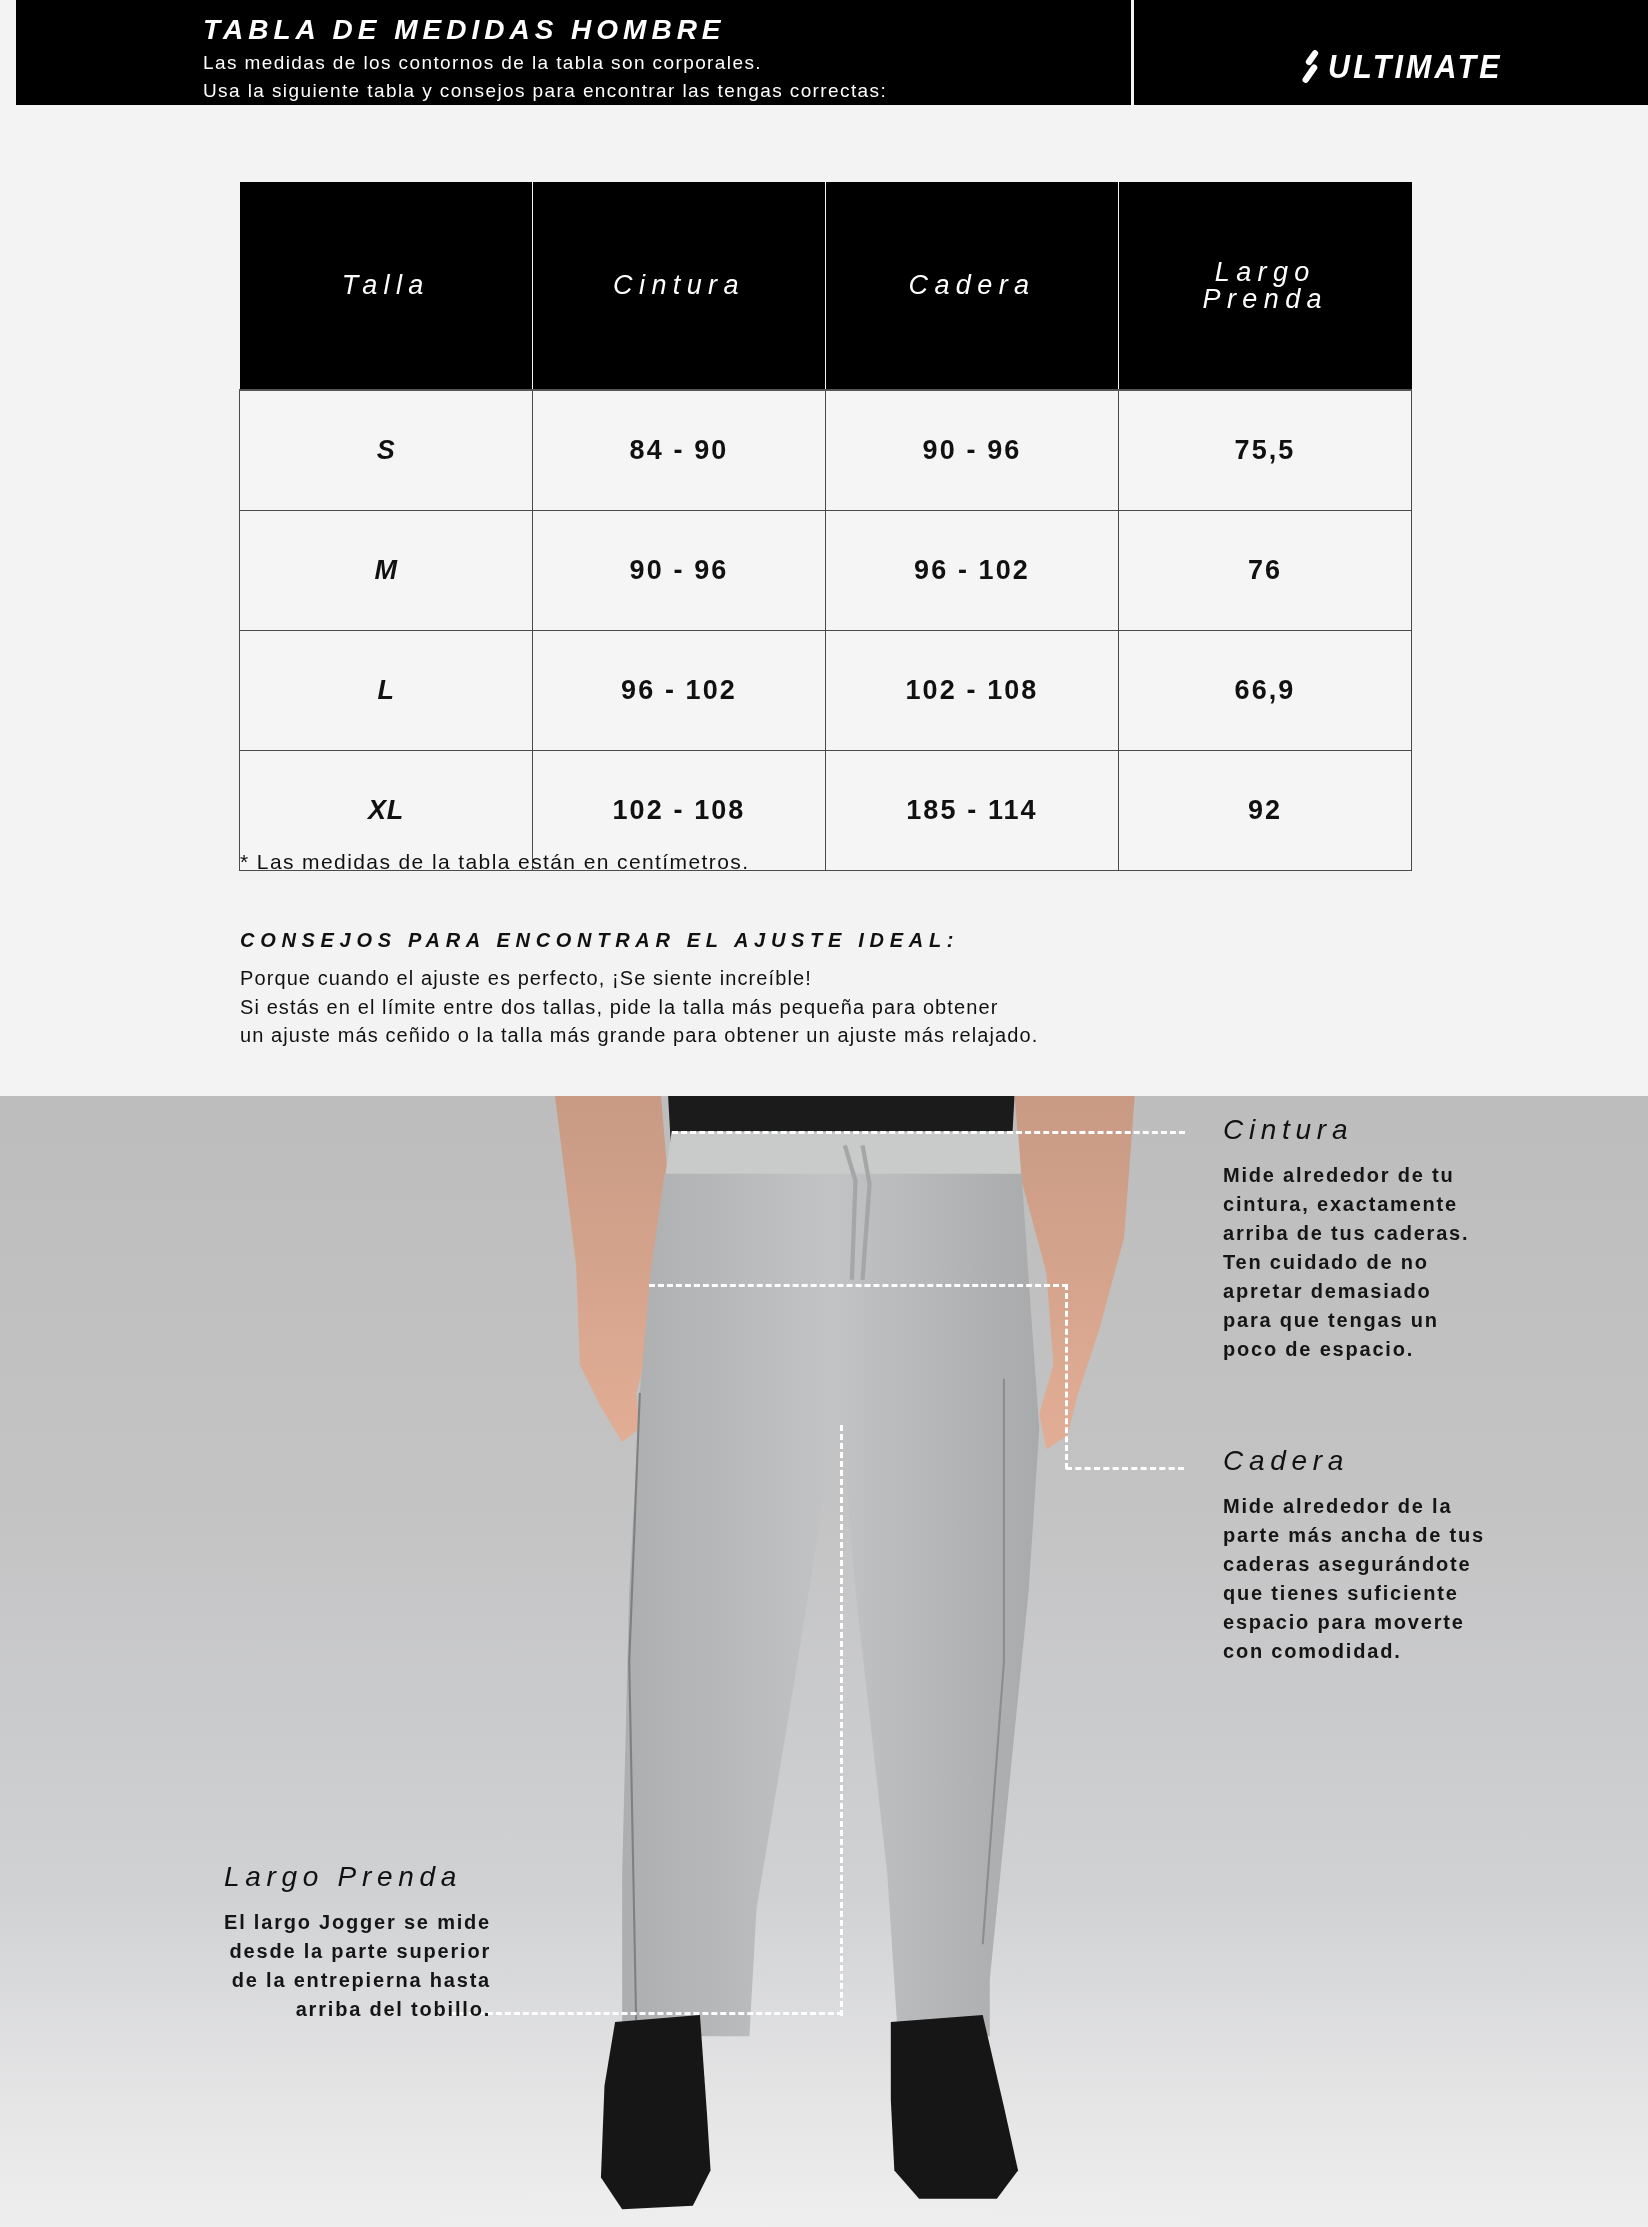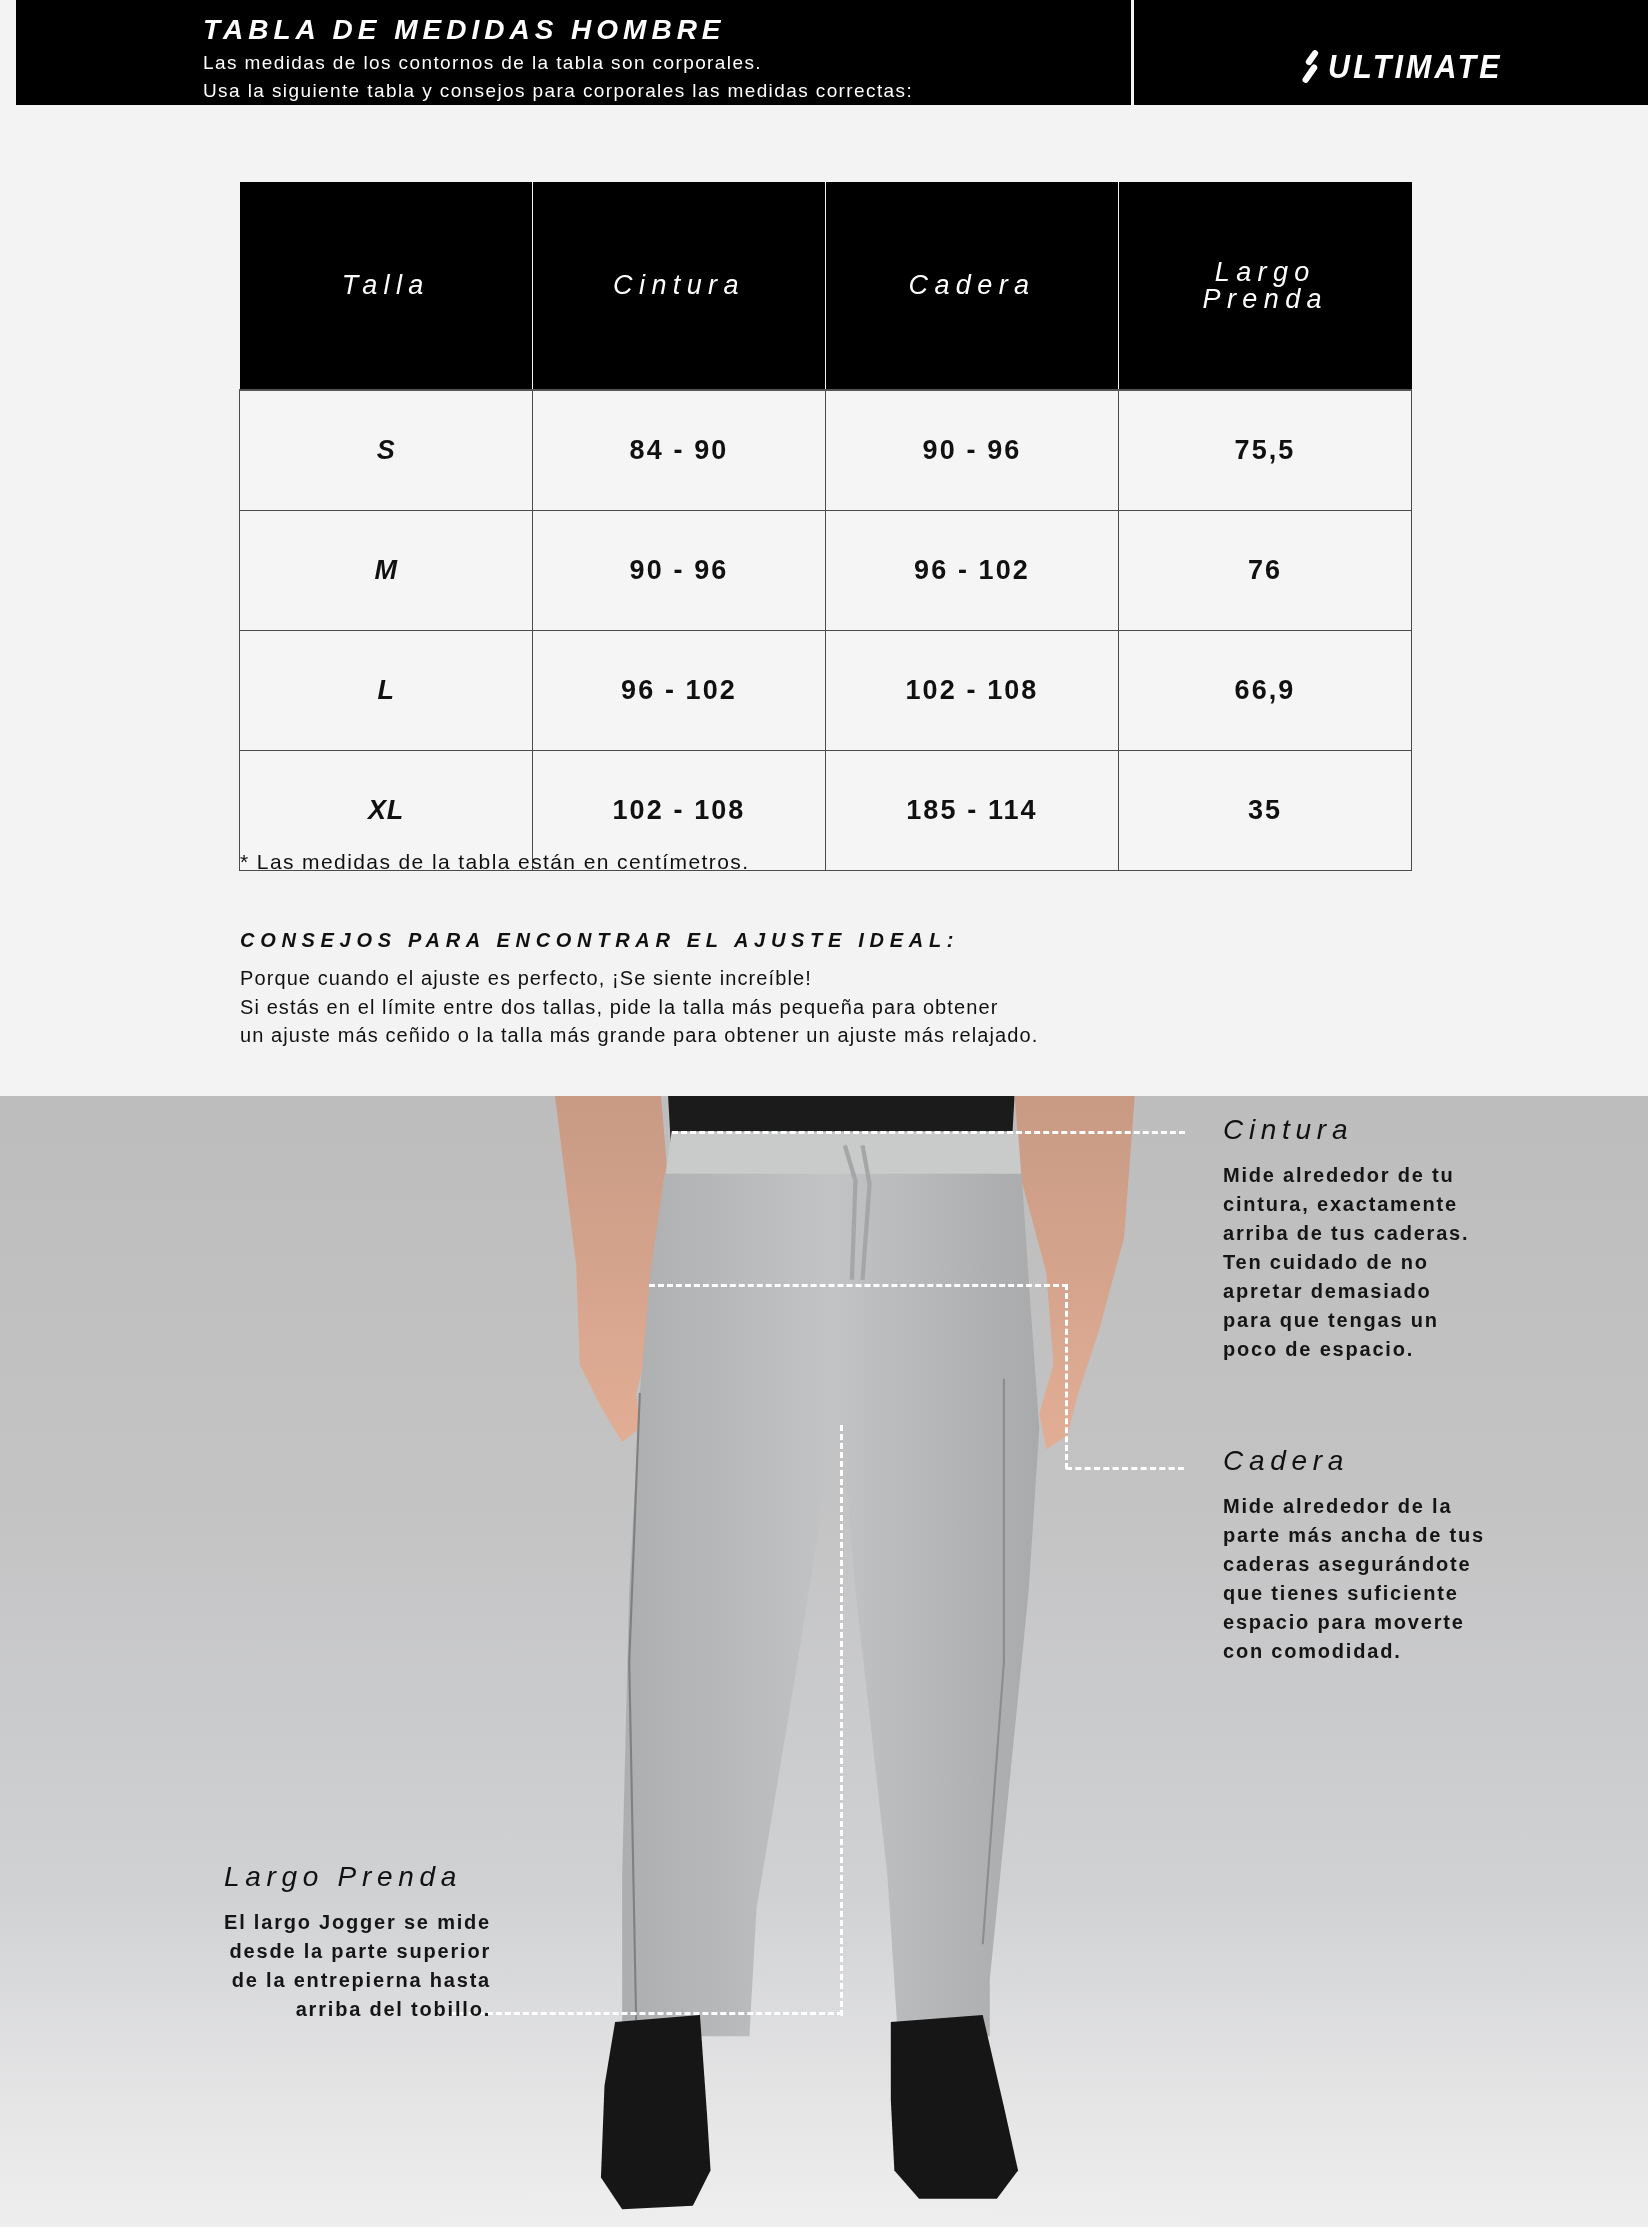--- a/index.html
+++ b/index.html
@@ -44,21 +44,21 @@
 
   .dash-h { position: absolute; height: 0; border-top: 3.5px dashed #fff; }
   .dash-v { position: absolute; width: 0; border-left: 3.5px dashed #fff; }
 </style>
 </head>
 <body>
 
 <div class="header">
   <div class="title">TABLA DE MEDIDAS HOMBRE</div>
   <div class="sub sub1">Las medidas de los contornos de la tabla son corporales.</div>
-  <div class="sub sub2">Usa la siguiente tabla y consejos para corporales las medidas correctas:</div>
+  <div class="sub sub2">Usa la siguiente tabla y consejos para encontrar las tengas correctas:</div>
   <div class="divider"></div>
   <div class="logo">
     <svg viewBox="0 0 40 46">
       <rect x="17" y="-2" width="9" height="24" rx="4.5" fill="#fff" transform="rotate(35 21 10)"></rect>
       <rect x="14" y="18" width="9" height="30" rx="4.5" fill="#fff" transform="rotate(35 18 33)"></rect>
     </svg>
     <span class="word">ULTIMATE</span>
   </div>
 </div>
 
@@ -87,21 +87,21 @@
     <tr>
       <td class="size">L</td>
       <td>96 - 102</td>
       <td>102 - 108</td>
       <td>66,9</td>
     </tr>
     <tr>
       <td class="size">XL</td>
       <td>102 - 108</td>
       <td>185 - 114</td>
-      <td>35</td>
+      <td>92</td>
     </tr>
   </tbody>
 </table>
 
 <div class="footnote">* Las medidas de la tabla están en centímetros.</div>
 
 <div class="tips-title">CONSEJOS PARA ENCONTRAR EL AJUSTE IDEAL:</div>
 <div class="tips-line tips-l1">Porque cuando el ajuste es perfecto, ¡Se siente increíble!</div>
 <div class="tips-line tips-l2">Si estás en el límite entre dos tallas, pide la talla más pequeña para obtener</div>
 <div class="tips-line tips-l3">un ajuste más ceñido o la talla más grande para obtener un ajuste más relajado.</div>

